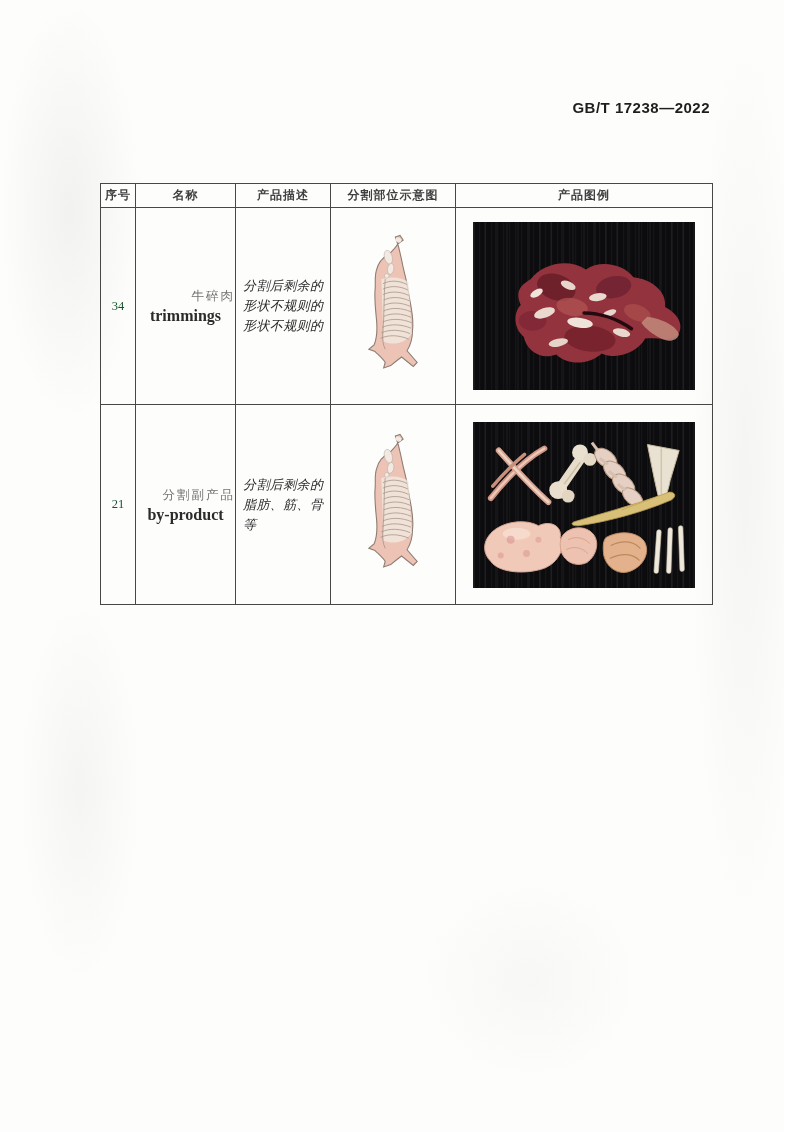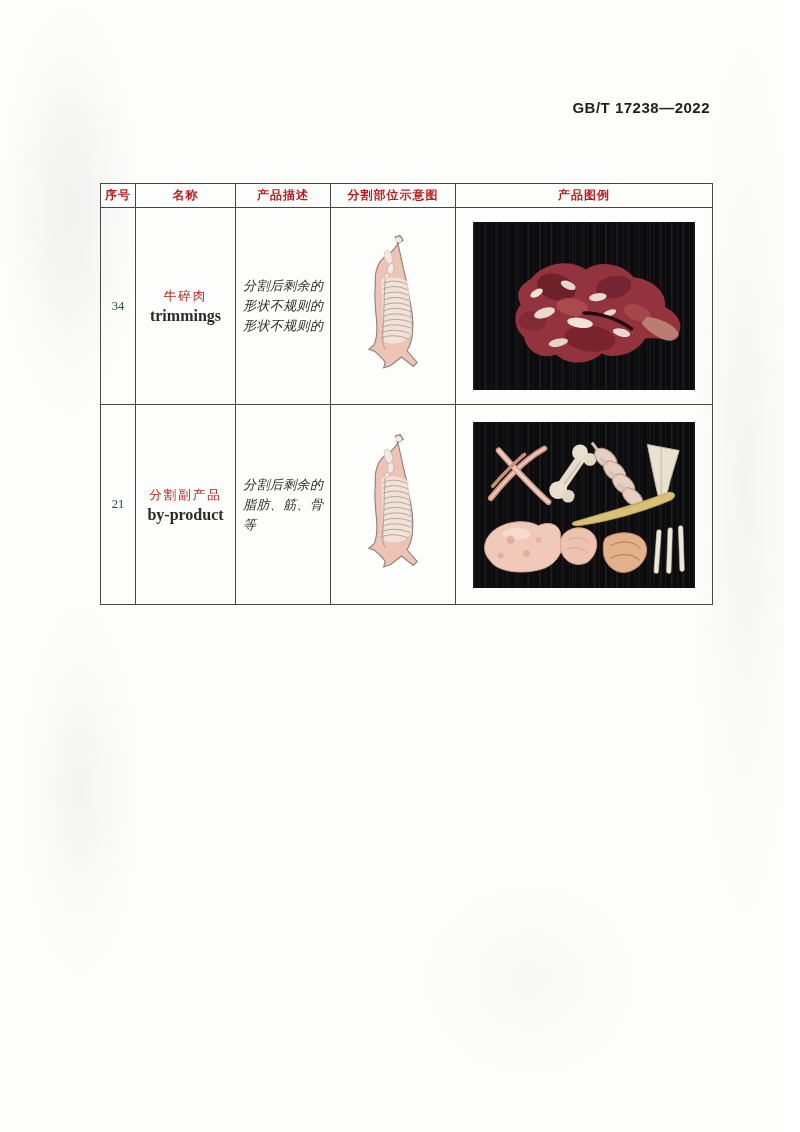--- a/index.html
+++ b/index.html
@@ -59,28 +59,28 @@
     vertical-align: middle;
     text-align: center;
     padding: 0;
   }
   .cut-table thead tr { height: 24px; }
   .cut-table thead th {
     font-family: "Liberation Sans", "DejaVu Sans", sans-serif;
     font-weight: bold;
     font-size: 12px;
     letter-spacing: 1px;
-    color: #b91c1c;
+    color: #404040;
     background: #fdfdfc;
   }
   tr.row-a { height: 197px; }
   tr.row-b { height: 200px; }
 
   .cell-no { font-size: 12.5px; color: #14532d; }
-  .name-cn { font-size: 12.5px; letter-spacing: 2px; line-height: 20px; color: #b91c1c; }
+  .name-cn { font-size: 12.5px; letter-spacing: 2px; line-height: 20px; color: #737373; text-align: right; }
   .name-en { font-size: 16px; line-height: 20px; color: #2b2b2b; font-weight: bold; }
 
   .desc-wrap { padding: 0 7px; }
   .desc-line {
     font-size: 13px;
     line-height: 20px;
     text-align: justify;
     text-align-last: justify;
     -moz-text-align-last: justify;
     color: #2b2b2b;

